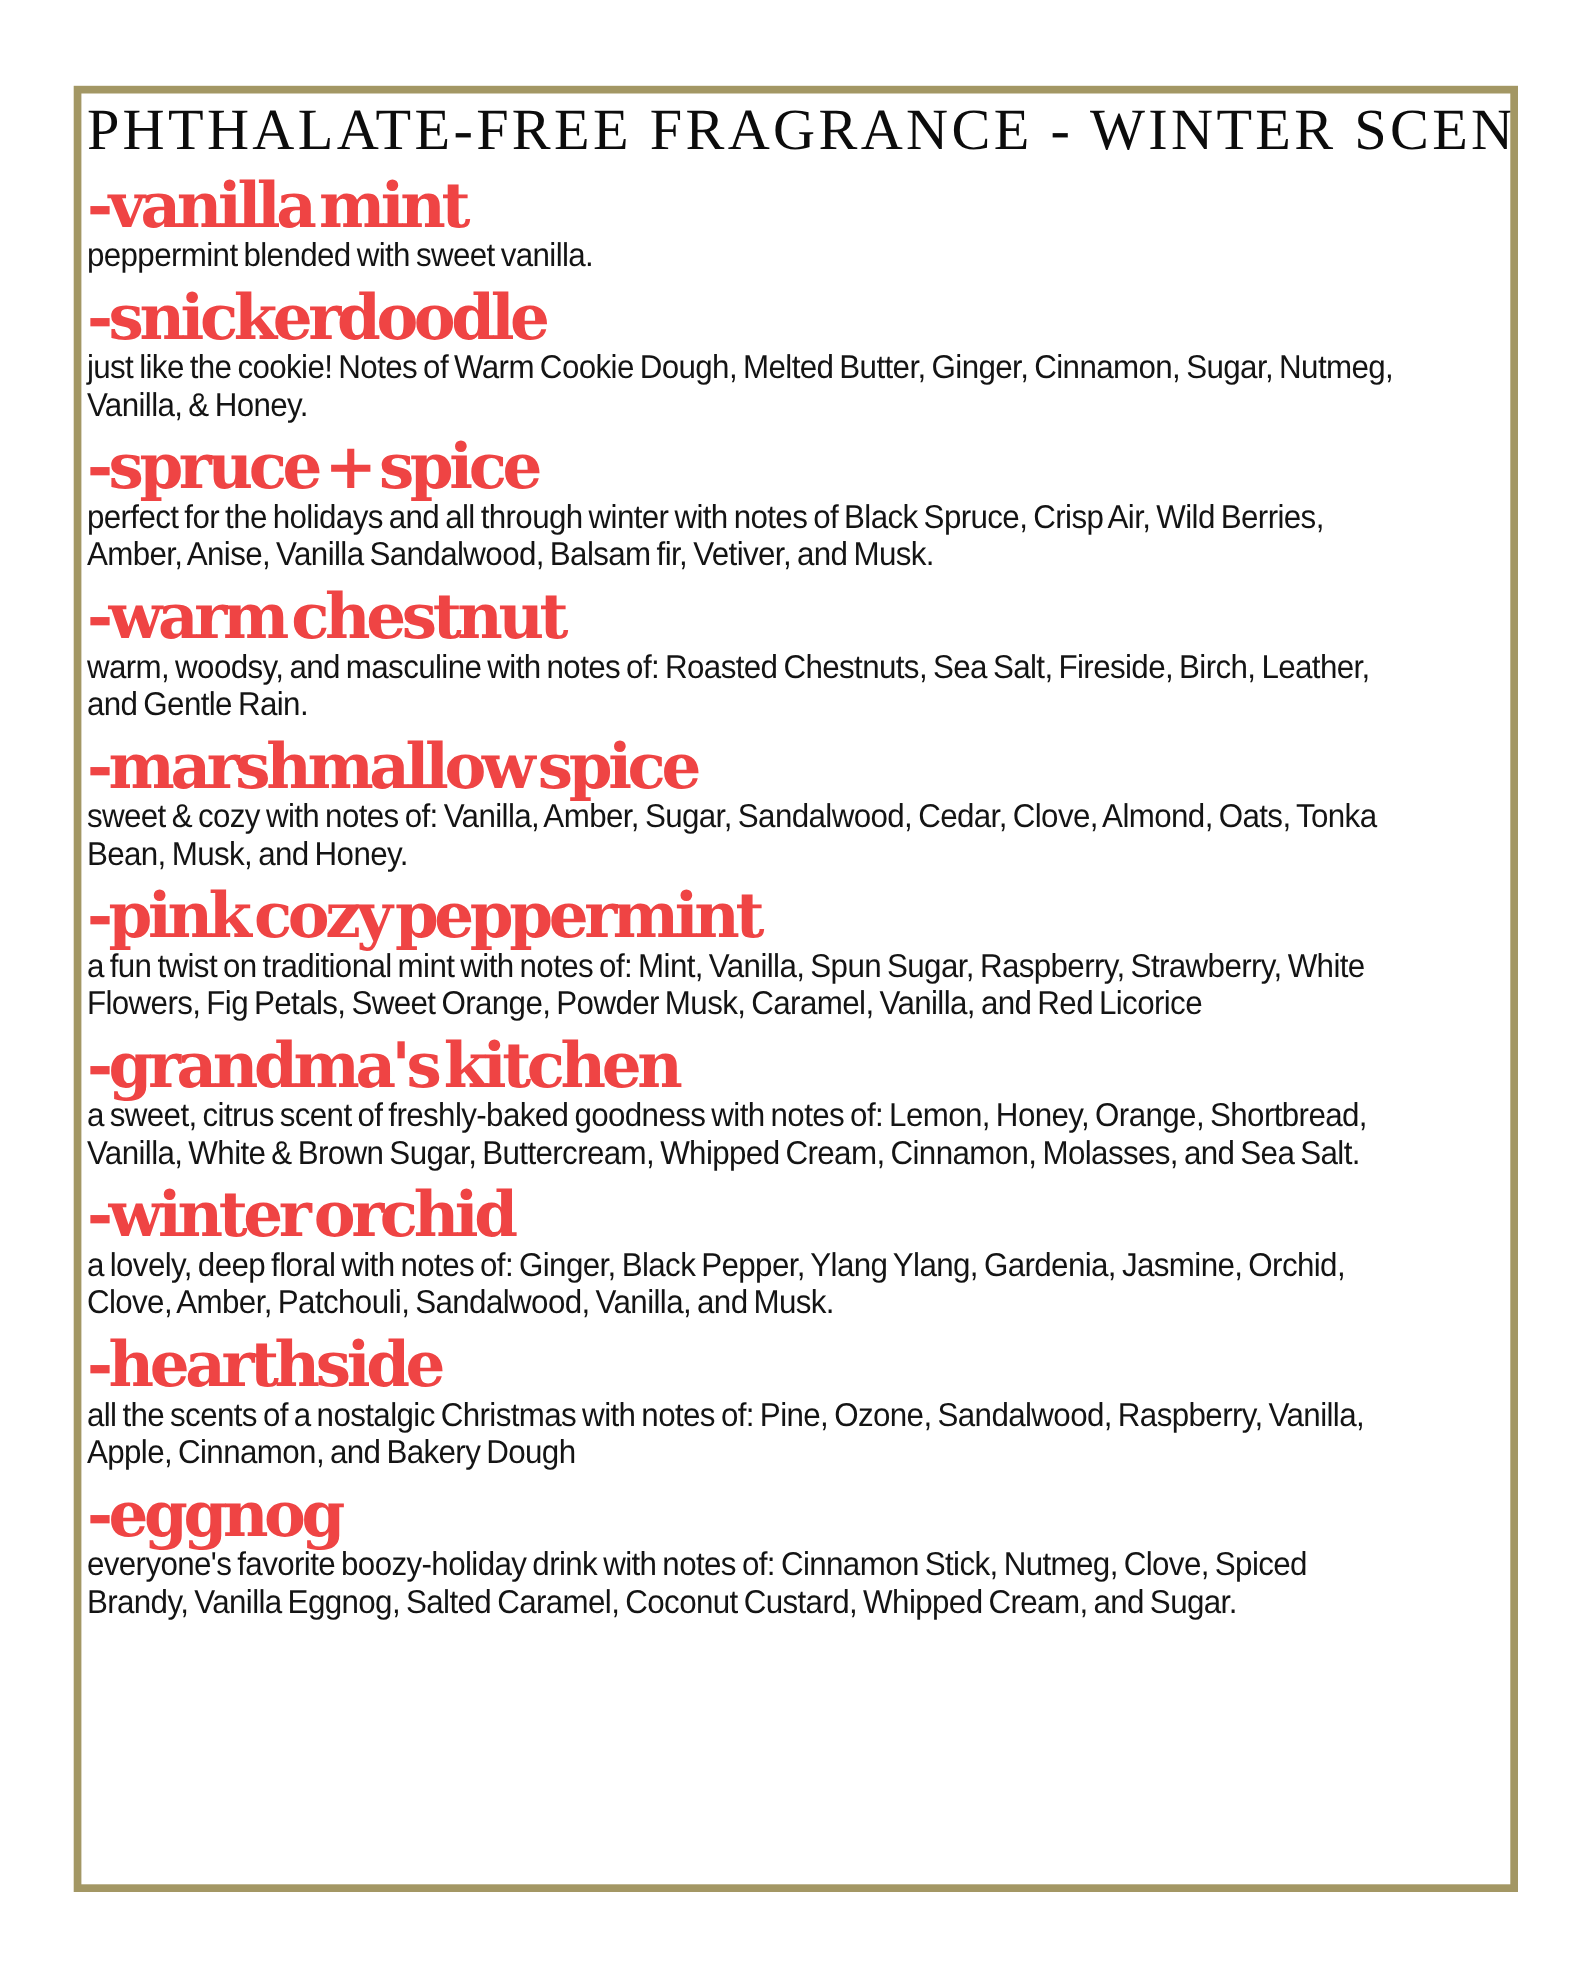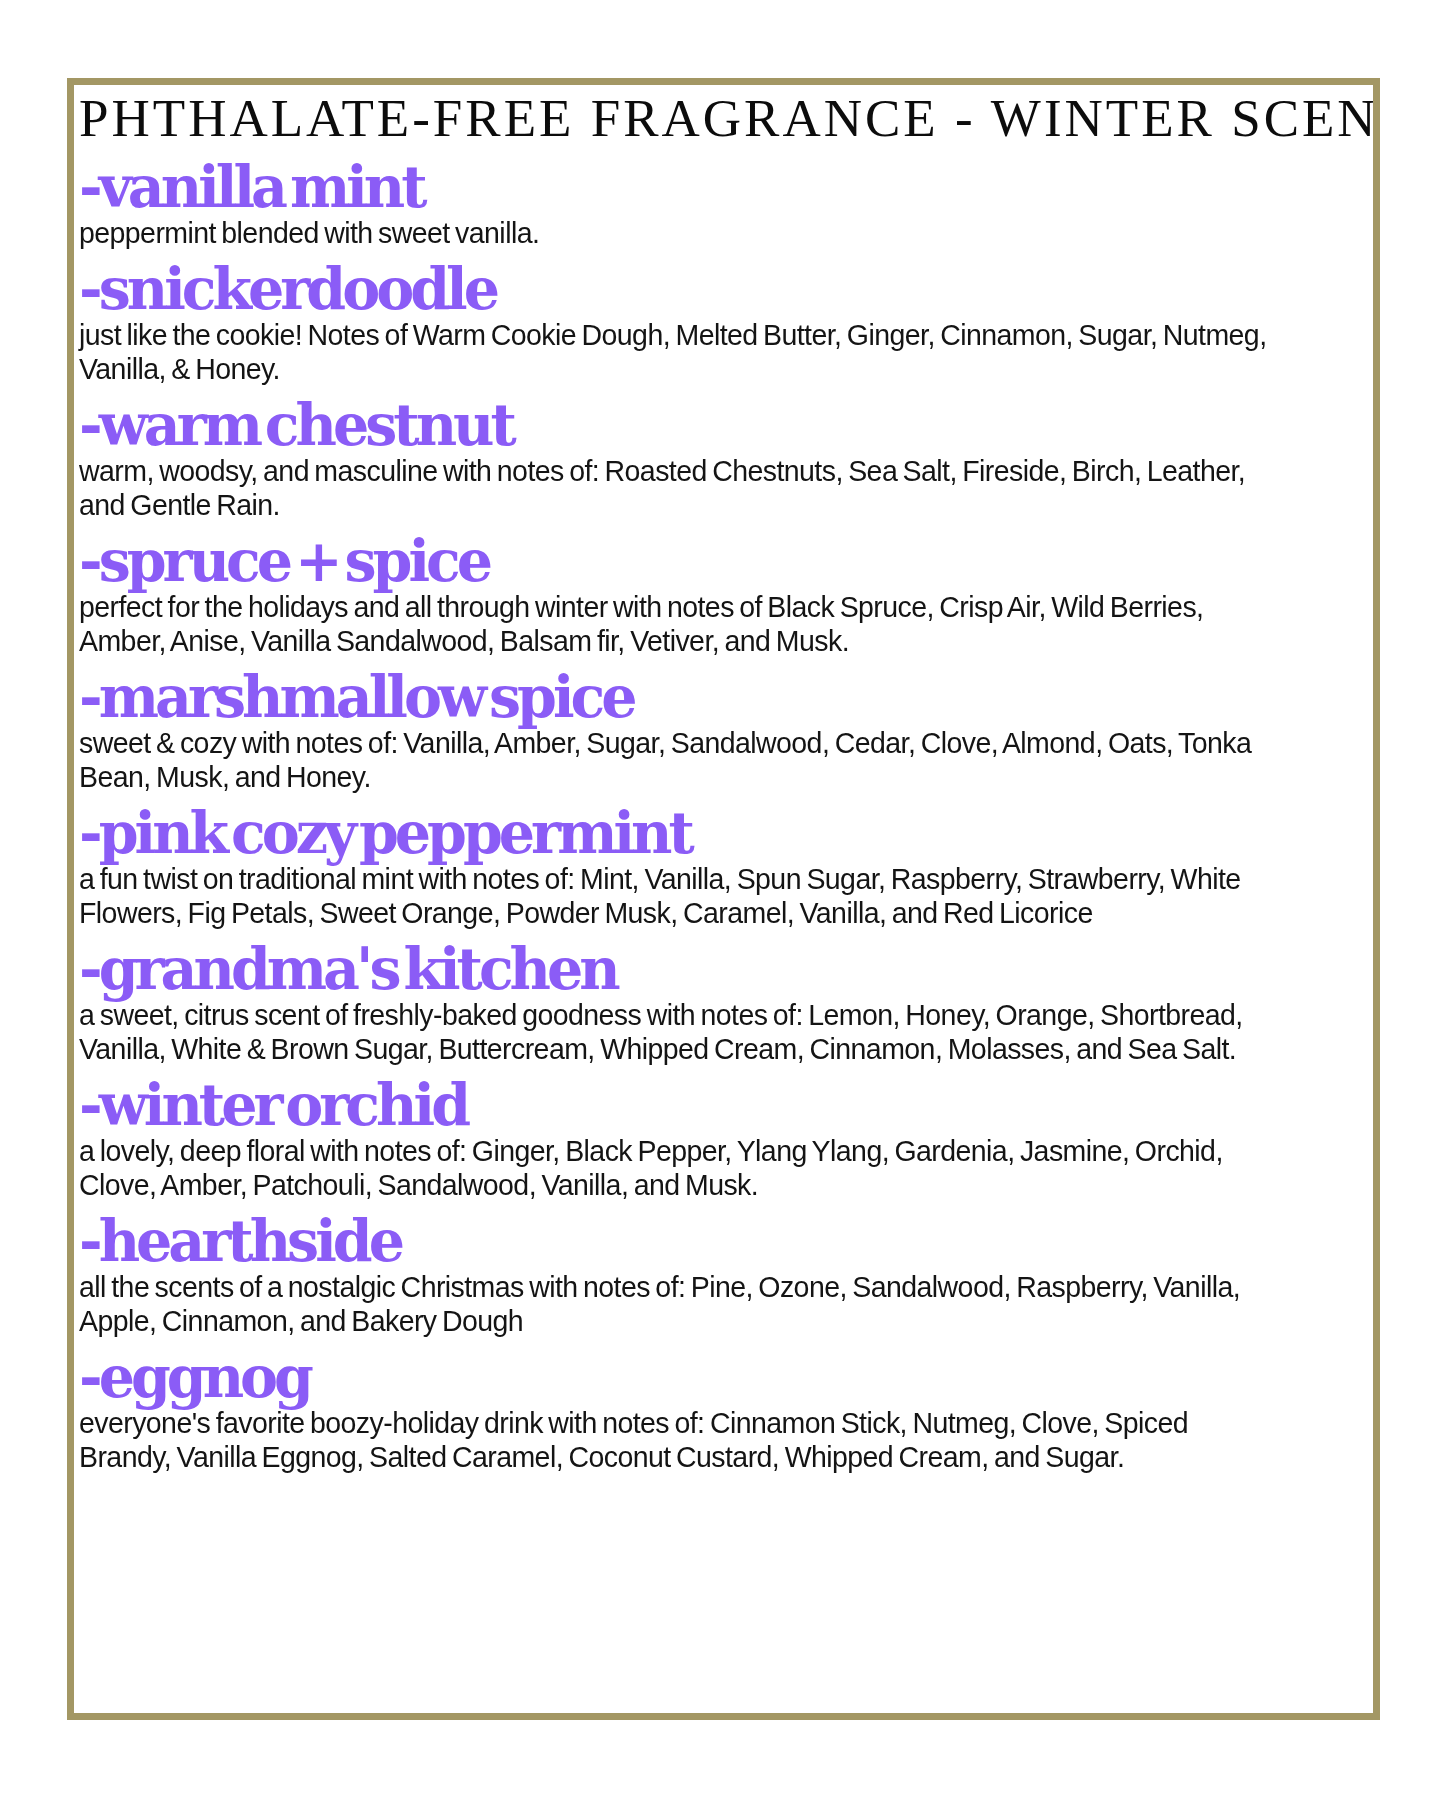--- a/index.html
+++ b/index.html
@@ -44,21 +44,21 @@
   .scent { margin: 0; }
   .scent-name {
     margin: 12px 0 2px 0;
     font-family: "DejaVu Serif", serif;
     font-weight: 700;
     font-size: 57px;
     line-height: 54px;
     letter-spacing: -4px;
     word-spacing: -10px;
     white-space: pre;
-    color: #8b5cf6;
+    color: #ef4444;
   }
   .scent-desc {
     margin: 0;
     font-size: 30px;
     line-height: 34px;
     letter-spacing: -0.6px;
     word-spacing: -2px;
     white-space: pre;
     transform: scaleX(0.95);
     transform-origin: 0 0;
@@ -76,28 +76,28 @@
   <section class="scent">
       <h2 class="scent-name">-vanilla mint</h2>
       <p class="scent-desc">peppermint blended with sweet vanilla.</p>
     </section>
       <section class="scent">
       <h2 class="scent-name">-snickerdoodle</h2>
       <p class="scent-desc">just like the cookie! Notes of Warm Cookie Dough, Melted Butter, Ginger, Cinnamon, Sugar, Nutmeg,
 Vanilla, &amp; Honey.</p>
     </section>
       <section class="scent">
+      <h2 class="scent-name">-spruce + spice</h2>
+      <p class="scent-desc">perfect for the holidays and all through winter with notes of Black Spruce, Crisp Air, Wild Berries,
+Amber, Anise, Vanilla Sandalwood, Balsam fir, Vetiver, and Musk.</p>
+    </section>
+      <section class="scent">
       <h2 class="scent-name">-warm chestnut</h2>
       <p class="scent-desc">warm, woodsy, and masculine with notes of: Roasted Chestnuts, Sea Salt, Fireside, Birch, Leather,
 and Gentle Rain.</p>
-    </section>
-      <section class="scent">
-      <h2 class="scent-name">-spruce + spice</h2>
-      <p class="scent-desc">perfect for the holidays and all through winter with notes of Black Spruce, Crisp Air, Wild Berries,
-Amber, Anise, Vanilla Sandalwood, Balsam fir, Vetiver, and Musk.</p>
     </section>
       <section class="scent">
       <h2 class="scent-name">-marshmallow spice</h2>
       <p class="scent-desc">sweet &amp; cozy with notes of: Vanilla, Amber, Sugar, Sandalwood, Cedar, Clove, Almond, Oats, Tonka
 Bean, Musk, and Honey.</p>
     </section>
       <section class="scent">
       <h2 class="scent-name">-pink cozy peppermint</h2>
       <p class="scent-desc">a fun twist on traditional mint with notes of: Mint, Vanilla, Spun Sugar, Raspberry, Strawberry, White
 Flowers, Fig Petals, Sweet Orange, Powder Musk, Caramel, Vanilla, and Red Licorice</p>

